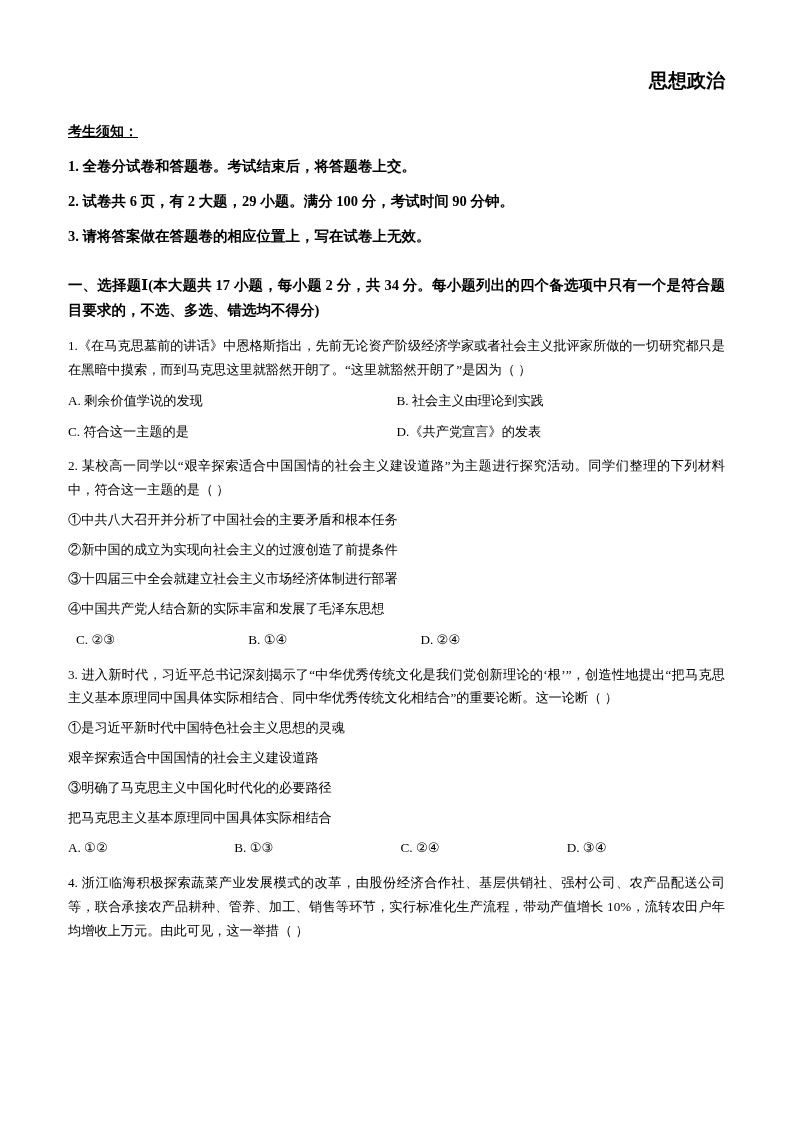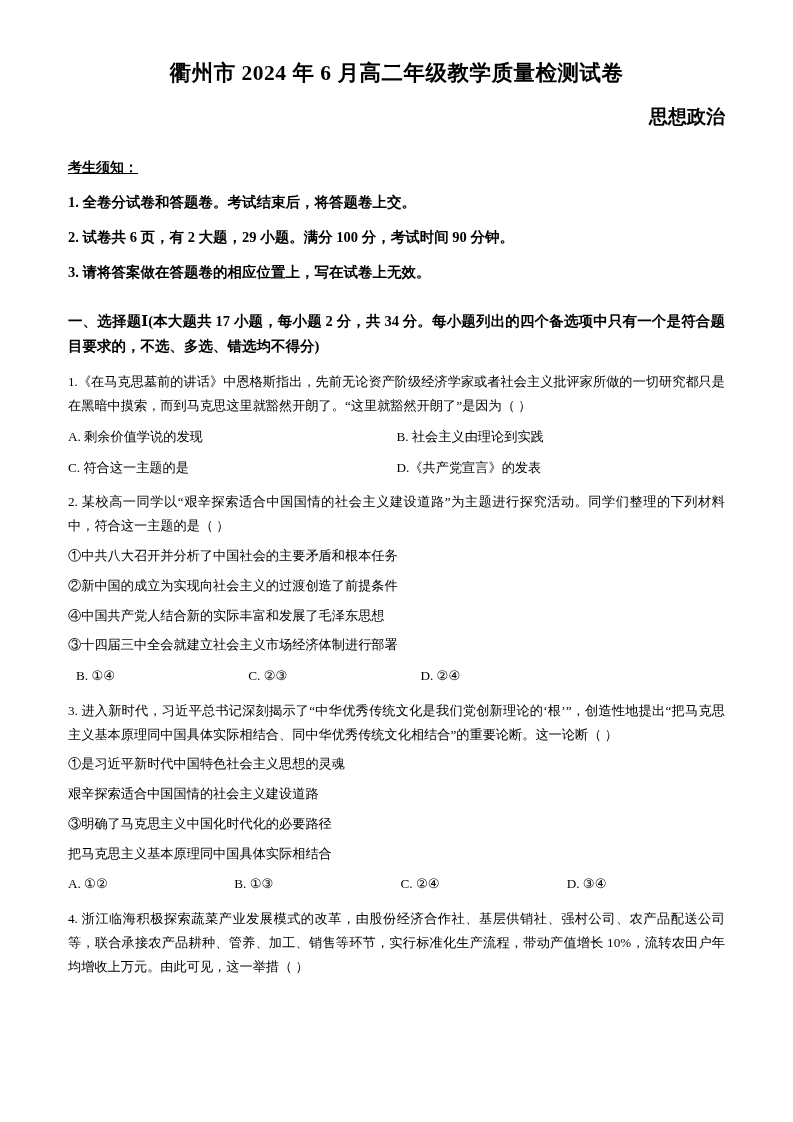--- a/index.html
+++ b/index.html
@@ -82,21 +82,20 @@
   }
   .opt-row .indent {
     padding-left: 8px;
   }
 </style>
 </head>
 <body>
 
 <div class="page">
 
-  <h1 class="title">衢州市 2024 年 6 月高二年级教学质量检测试卷</h1>
   <h2 class="subtitle">思想政治</h2>
 
   <p class="notice-head">考生须知：</p>
   <p class="notice-item">1. 全卷分试卷和答题卷。考试结束后，将答题卷上交。</p>
   <p class="notice-item">2. 试卷共 6 页，有 2 大题，29 小题。满分 100 分，考试时间 90 分钟。</p>
   <p class="notice-item">3. 请将答案做在答题卷的相应位置上，写在试卷上无效。</p>
 
   <p class="section-head">一、选择题Ⅰ(本大题共 17 小题，每小题 2 分，共 34 分。每小题列出的四个备选项中只有一个是符合题目要求的，不选、多选、错选均不得分)</p>
 
   <div>
@@ -108,25 +107,25 @@
     <div class="opt-row two">
       <div>C. 符合这一主题的是</div>
       <div>D.《共产党宣言》的发表</div>
     </div>
   </div>
 
   <div>
     <p class="q">2. 某校高一同学以“艰辛探索适合中国国情的社会主义建设道路”为主题进行探究活动。同学们整理的下列材料中，符合这一主题的是（     ）</p>
     <p class="q-sub">①中共八大召开并分析了中国社会的主要矛盾和根本任务</p>
     <p class="q-sub">②新中国的成立为实现向社会主义的过渡创造了前提条件</p>
+    <p class="q-sub">③十四届三中全会就建立社会主义市场经济体制进行部署</p>
     <p class="q-sub">④中国共产党人结合新的实际丰富和发展了毛泽东思想</p>
-    <p class="q-sub">③十四届三中全会就建立社会主义市场经济体制进行部署</p>
     <div class="opt-row four">
+      <div class="indent">C. ②③</div>
       <div class="indent">B. ①④</div>
-      <div class="indent">C. ②③</div>
       <div class="indent">D. ②④</div>
     </div>
   </div>
 
   <div>
     <p class="q">3. 进入新时代，习近平总书记深刻揭示了“中华优秀传统文化是我们党创新理论的‘根’”，创造性地提出“把马克思主义基本原理同中国具体实际相结合、同中华优秀传统文化相结合”的重要论断。这一论断（     ）</p>
     <p class="q-sub">①是习近平新时代中国特色社会主义思想的灵魂</p>
     <p class="q-sub">艰辛探索适合中国国情的社会主义建设道路</p>
     <p class="q-sub">③明确了马克思主义中国化时代化的必要路径</p>
     <p class="q-sub">把马克思主义基本原理同中国具体实际相结合</p>

